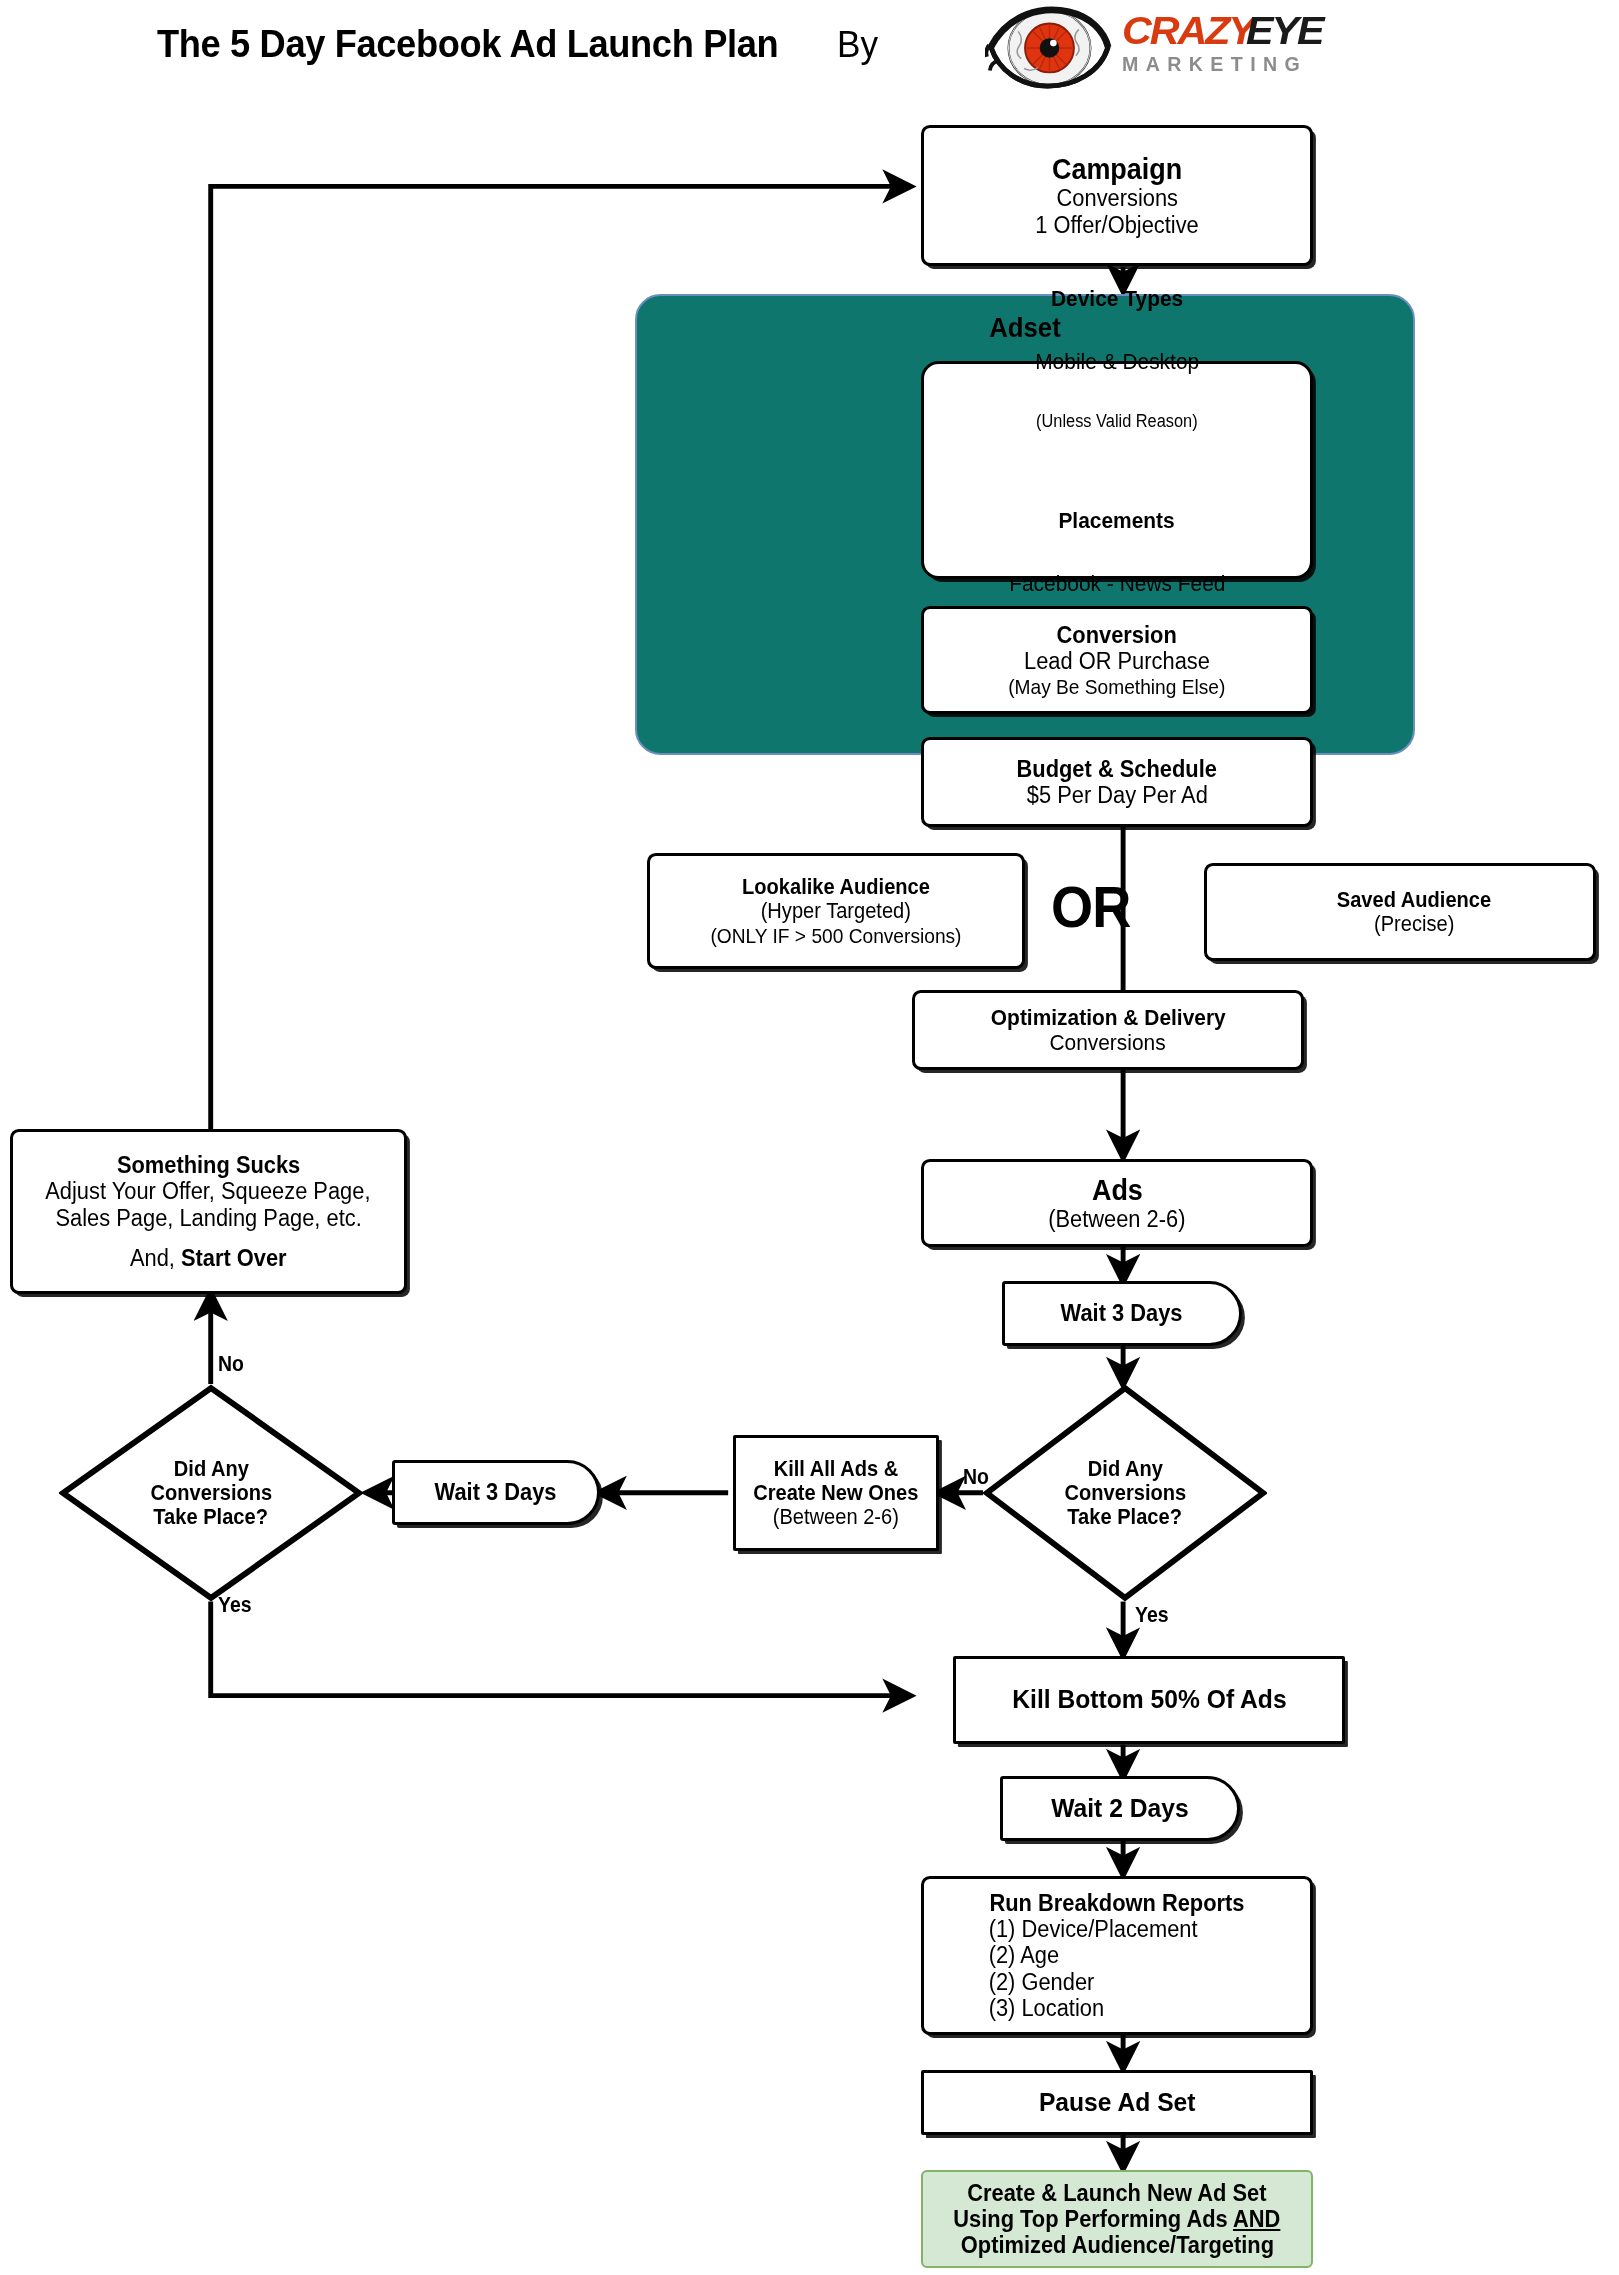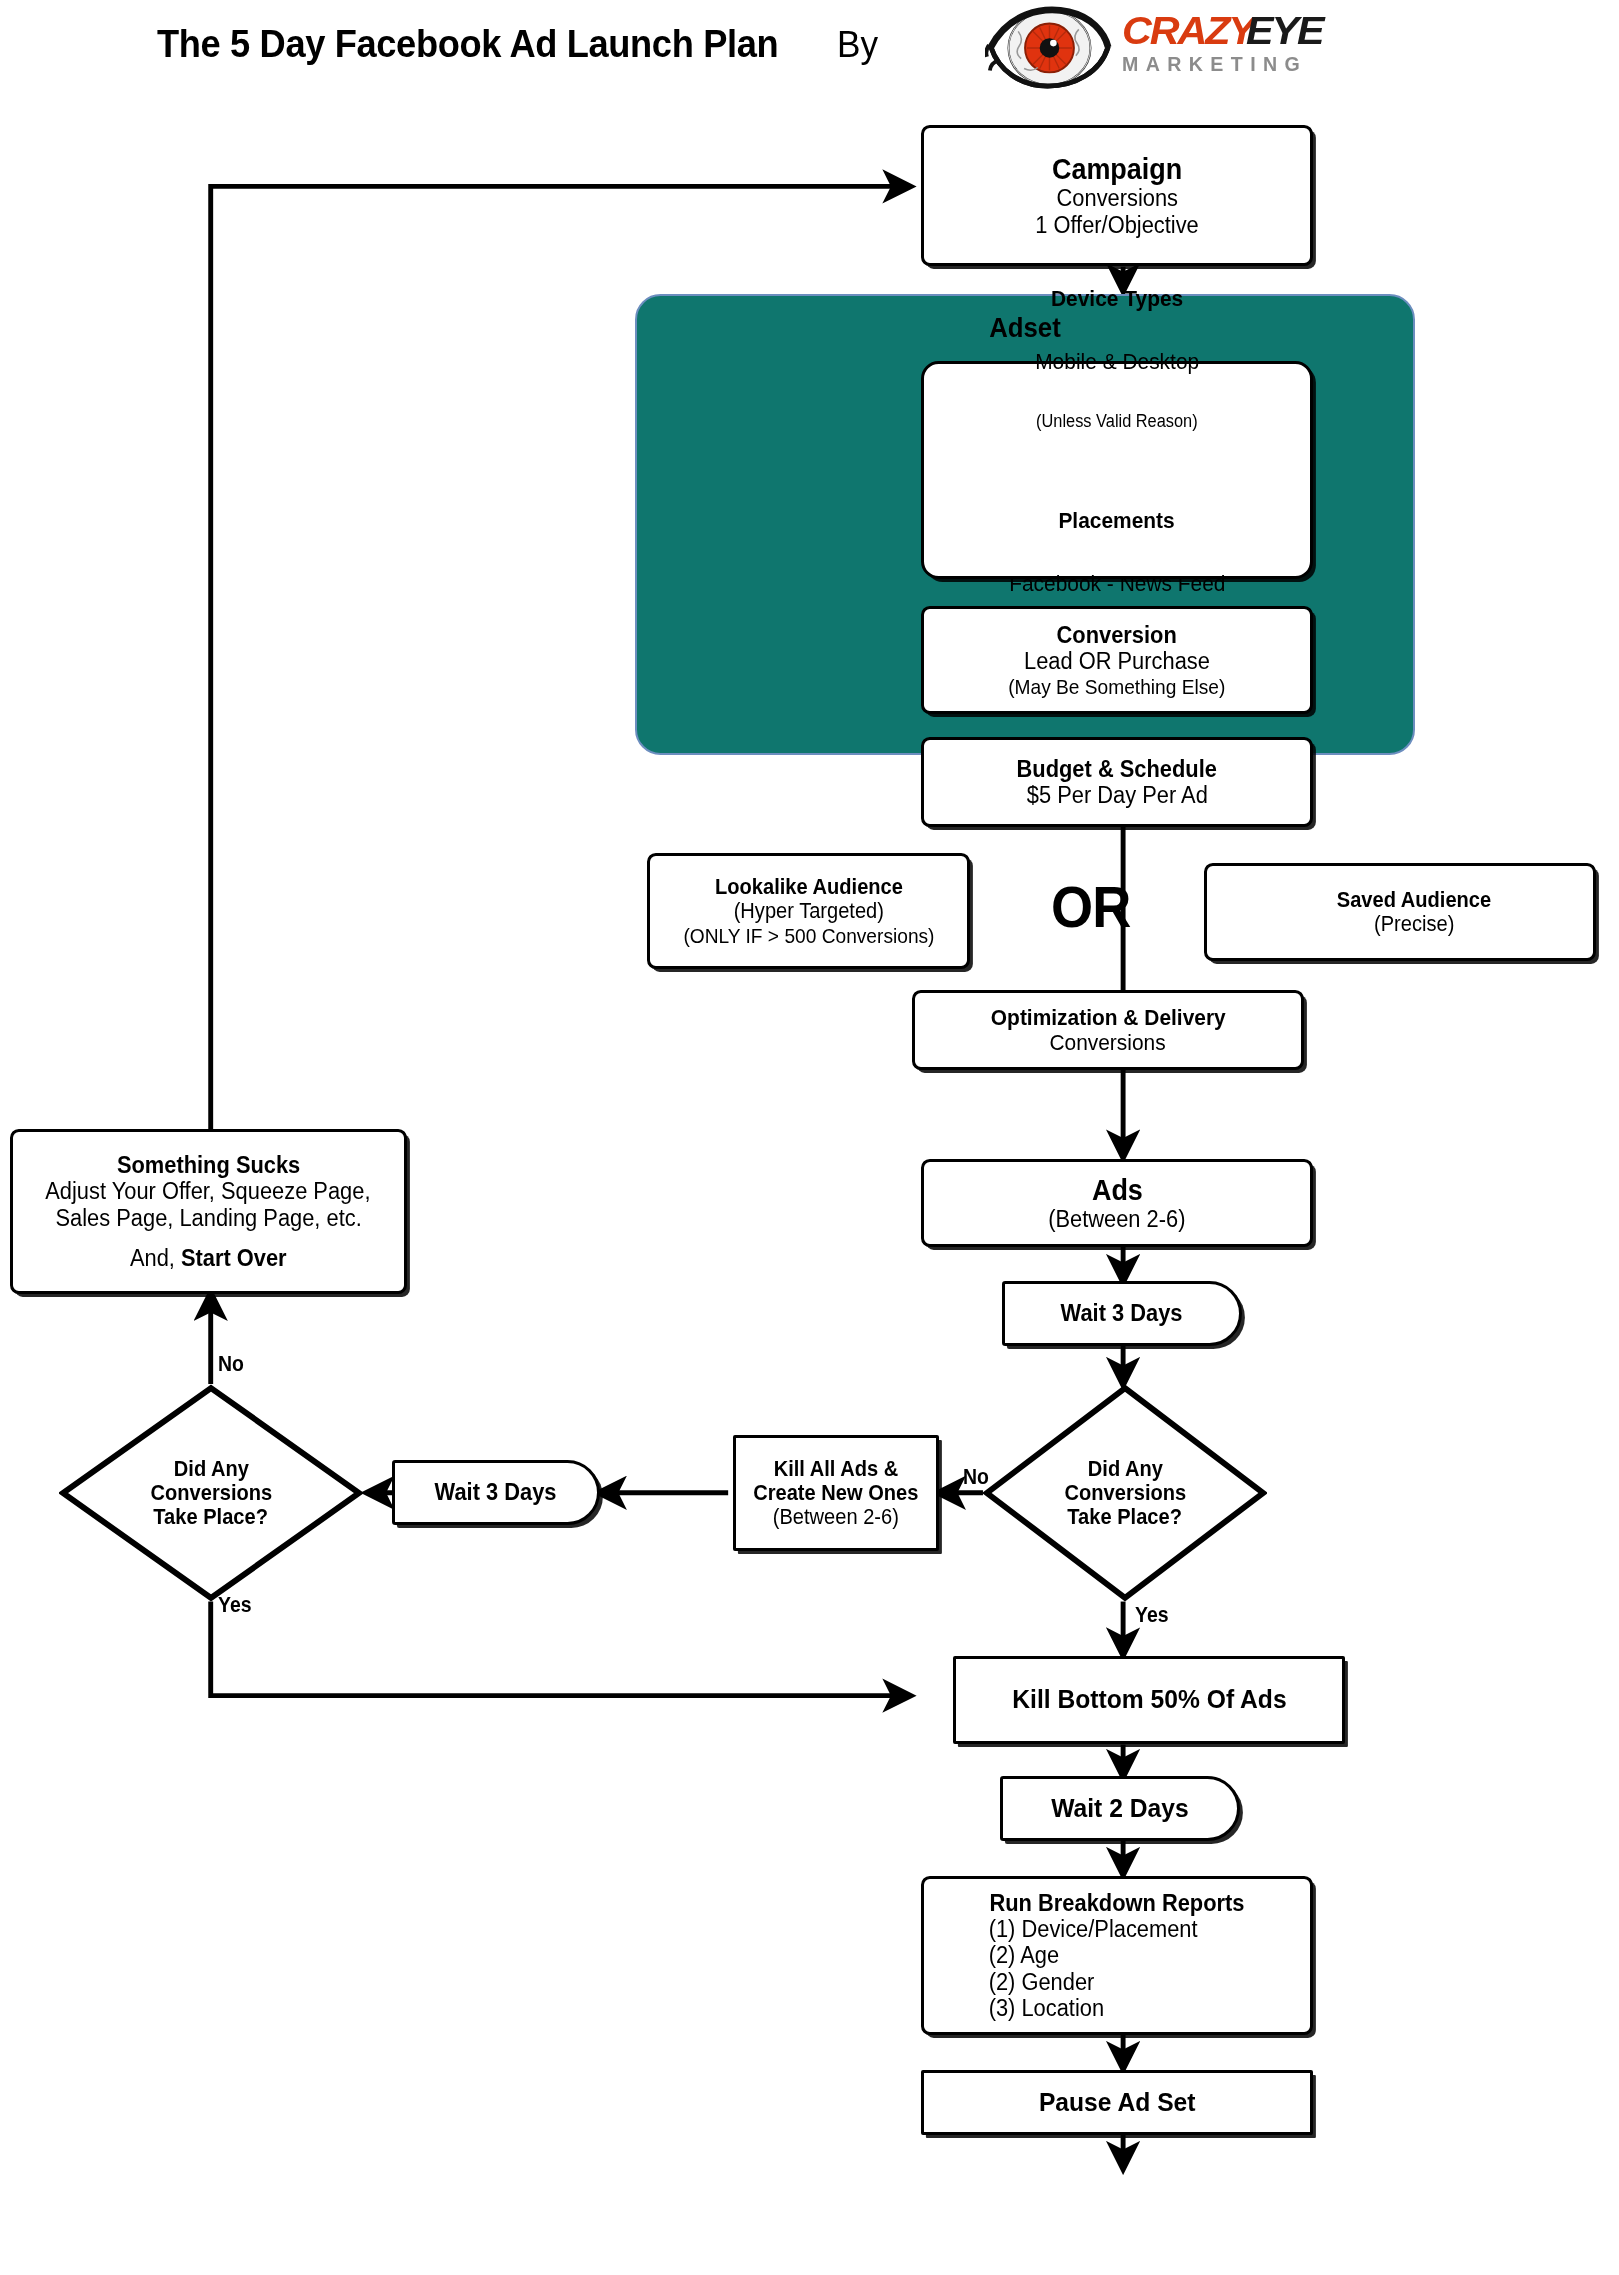--- a/index.html
+++ b/index.html
@@ -301,21 +301,21 @@
     <span class="ln b t24">Conversion</span>
     <span class="ln t24">Lead OR Purchase</span>
     <span class="ln t21">(May Be Something Else)</span>
   </div>
 
   <div class="node r8" style="left:921px; top:737px; width:392px; height:90px;">
     <span class="ln b t24">Budget &amp; Schedule</span>
     <span class="ln t24">$5 Per Day Per Ad</span>
   </div>
 
-  <div class="node r8" style="left:647px; top:853px; width:323px; height:116px;">
+  <div class="node r8" style="left:647px; top:853px; width:378px; height:116px;">
     <span class="ln b t22">Lookalike Audience</span>
     <span class="ln t22">(Hyper Targeted)</span>
     <span class="ln t21">(ONLY IF &gt; 500 Conversions)</span>
   </div>
 
   <div id="or-label">OR</div>
 
   <div class="node r8" style="left:1204px; top:863px; width:392px; height:98px;padding-left:29px;">
     <span class="ln b t22">Saved Audience</span>
     <span class="ln t22">(Precise)</span>
@@ -392,15 +392,20 @@
     <span class="ln t24" style="text-align:left; padding-left:55px;">(1) Device/Placement</span>
     <span class="ln t24" style="text-align:left; padding-left:55px;">(2) Age</span>
     <span class="ln t24" style="text-align:left; padding-left:55px;">(2) Gender</span>
     <span class="ln t24" style="text-align:left; padding-left:55px;">(3) Location</span>
   </div>
 
   <div class="node sq" style="left:921px; top:2070px; width:392px; height:65px;">
     <span class="ln b t27">Pause Ad Set</span>
   </div>
 
+  <div class="node green" style="left:921px; top:2170px; width:392px; height:98px;">
+    <span class="ln b t24">Create &amp; Launch New Ad Set</span>
+    <span class="ln b t24"><span>Using Top Performing Ads </span><span class="u">AND</span></span>
+    <span class="ln b t24">Optimized Audience/Targeting</span>
+  </div>
 
 </div>
 
 
 </body></html>

